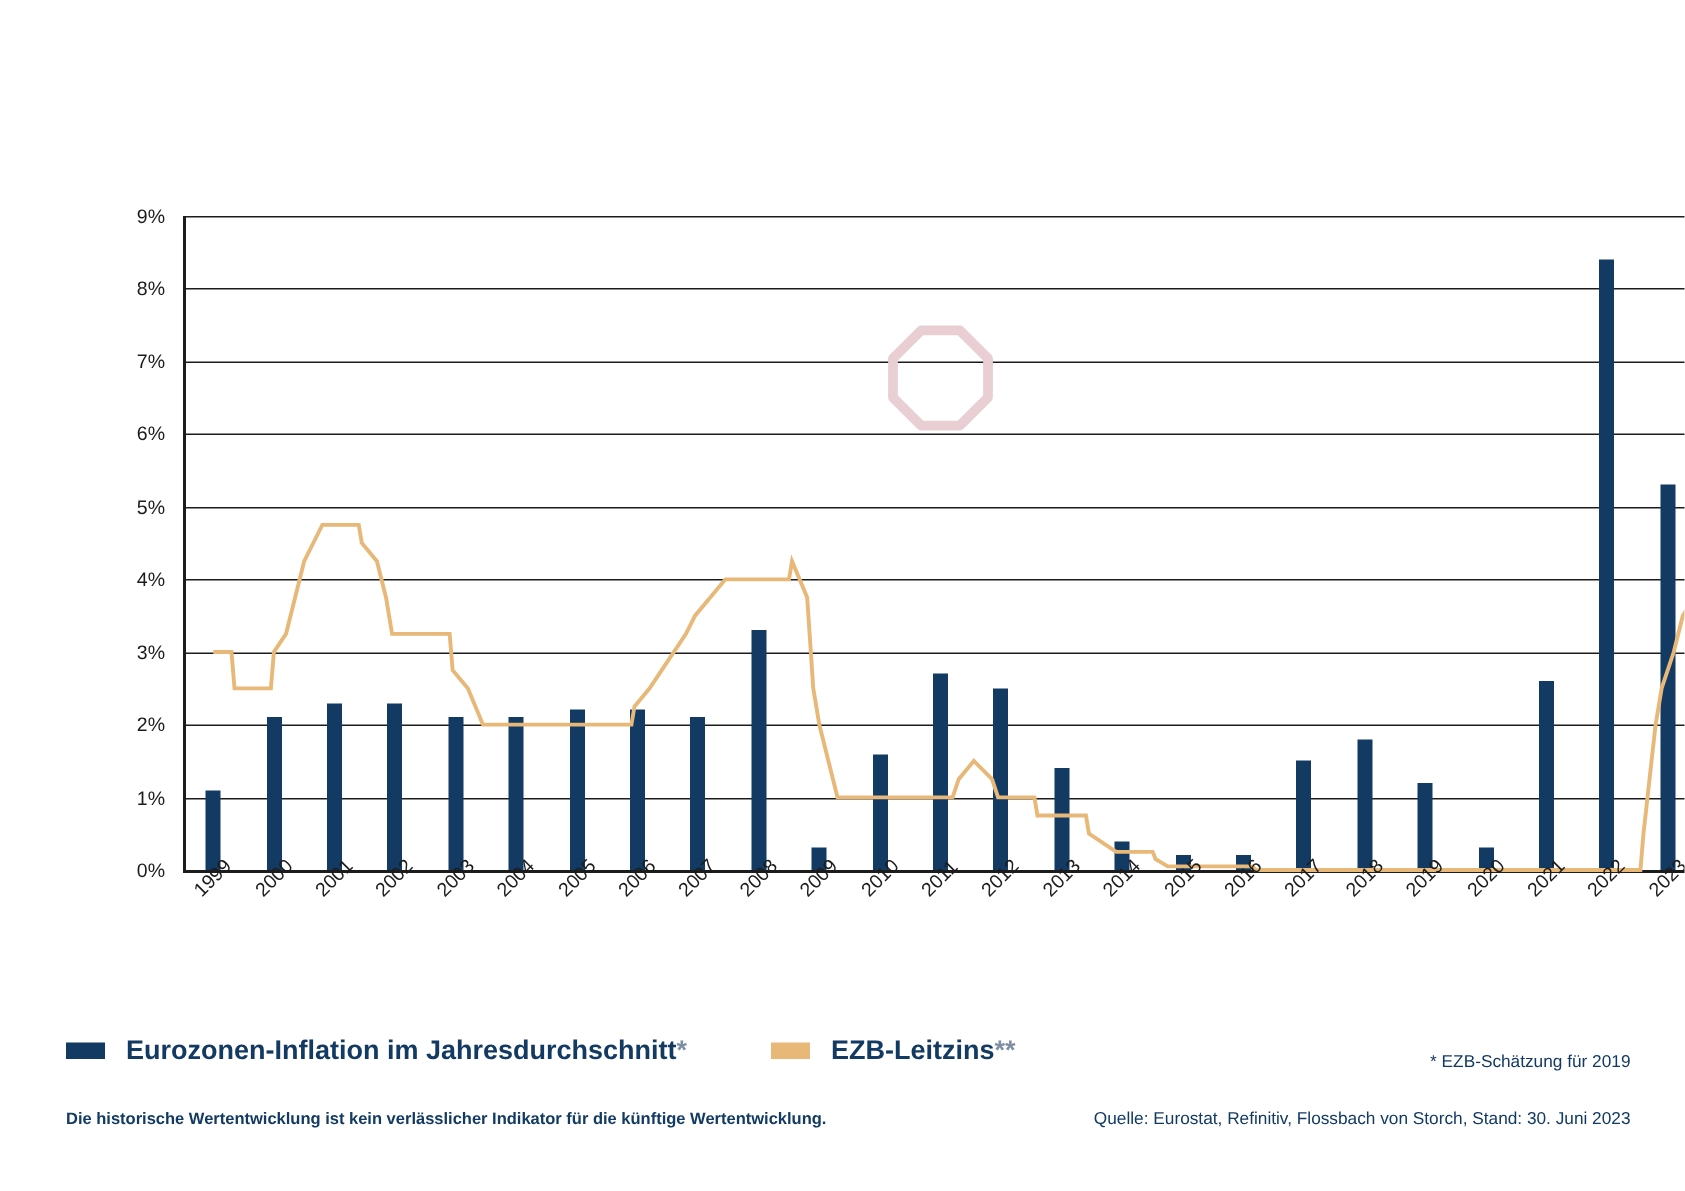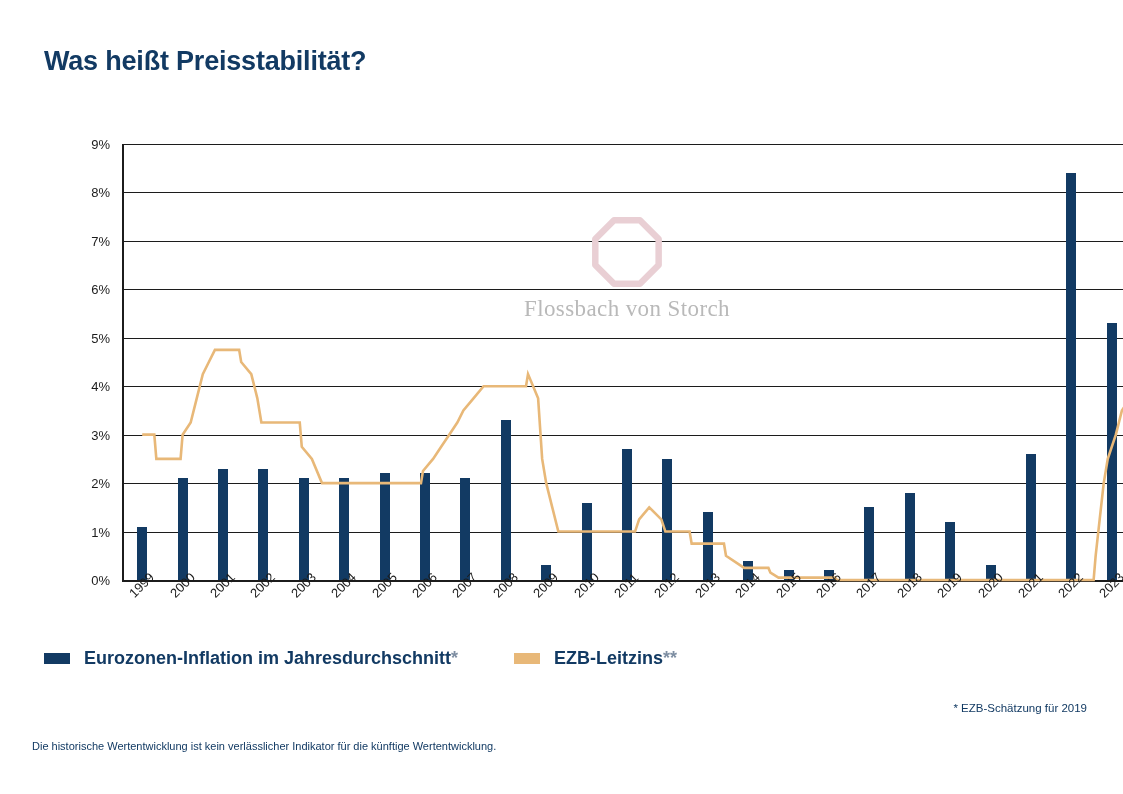--- a/index.html
+++ b/index.html
@@ -124,20 +124,21 @@
     left: 44px;
     top: 648px;
     display: flex;
     align-items: center;
     gap: 56px;
   }
   .legend-item {
     display: flex;
     align-items: center;
     gap: 14px;
+    margin-top: 42px;
   }
   .legend-swatch {
     width: 26px;
     height: 11px;
     display: inline-block;
   }
   .legend-label {
     font-size: 18px;
     font-weight: bold;
     color: #123a63;
@@ -151,40 +152,39 @@
     position: absolute;
     right: 36px;
     top: 700px;
     text-align: right;
     font-size: 11.5px;
     color: #123a63;
     line-height: 1.5;
   }
   .disclaimer {
     position: absolute;
-    left: 32px;
+    left: 44px;
     top: 740px;
     font-size: 11px;
-    font-weight: normal;
+    font-weight: bold;
     color: #123a63;
   }
   .source {
     position: absolute;
     right: 36px;
     top: 740px;
     font-size: 11.5px;
     color: #123a63;
   }
 </style>
 </head>
 <body>
 
 <div class="page">
 
-  <div class="title">Was heißt Preisstabilität?</div>
 
   <div class="chart-wrap">
 
     <div class="plot">
       <div class="yaxis-line"></div>
       <div class="plot-inner" id="grid-layer">
           <div class="gridline axis" style="top: 436px;">
             <span class="ytick">0%</span>
           </div>
           <div class="gridline" style="top: 387.556px;">
@@ -272,35 +272,35 @@
           <div class="xtick" style="left: 933.4px;">2022</div>
           <div class="xtick" style="left: 973.8px;">2023</div>
         </div>
 
       <div class="watermark">
         <div class="mark">
           <svg viewBox="0 0 100 100" width="72" height="72">
             <polygon points="32,6 68,6 94,32 94,68 68,94 32,94 6,68 6,32" fill="none" stroke="#e9cfd4" stroke-width="9" stroke-linejoin="round"></polygon>
           </svg>
         </div>
-        <div class="wm-text">Flossbach von Storch</div>
       </div>
     </div>
   </div>
 
   <div class="legend">
     <div class="legend-item">
       <span class="legend-swatch" style="background:#123a63;"></span>
       <span class="legend-label"><span>Eurozonen-Inflation im Jahresdurchschnitt</span><span class="note">*</span></span>
     </div>
     <div class="legend-item">
       <span class="legend-swatch" style="background:#e8b878;"></span>
       <span class="legend-label"><span>EZB-Leitzins</span><span class="note">**</span></span>
     </div>
   </div>
 
   <div class="footnotes">
     <div>* EZB-Schätzung für 2019</div>
   </div>
 
   <div class="disclaimer">Die historische Wertentwicklung ist kein verlässlicher Indikator für die künftige Wertentwicklung.</div>
+  <div class="source">Quelle: Eurostat, Refinitiv, Flossbach von Storch, Stand: 30. Juni 2023</div>
 
 </div>
 
 </body></html>

